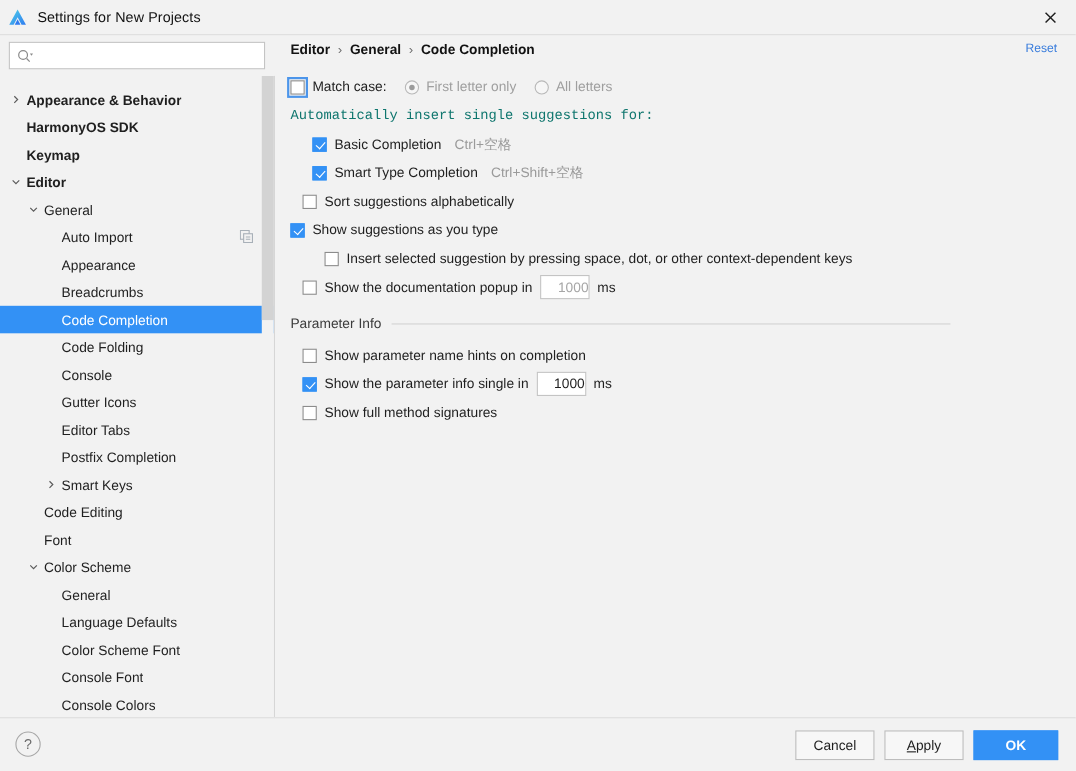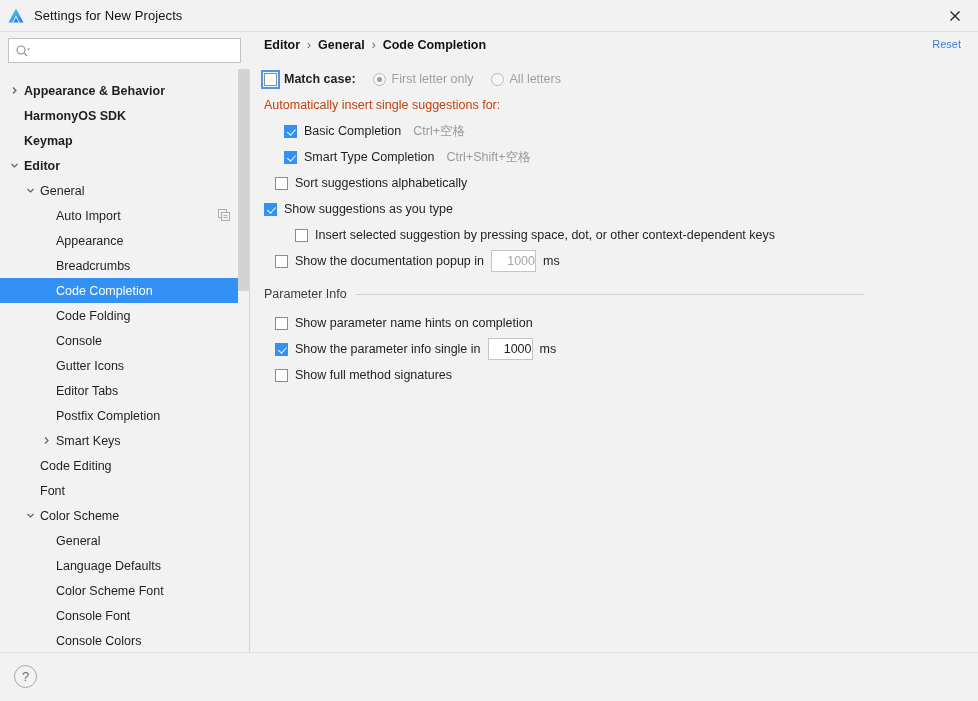--- a/index.html
+++ b/index.html
@@ -251,26 +251,26 @@
     content: "";
     position: absolute;
     left: 3px; top: 3px;
     width: 5px; height: 5px;
     border-radius: 50%;
     background: #9b9b9b;
   }
 
   .lbl { color: #1f1f1f; }
   .lbl.disabled { color: #9f9f9f; }
-  .lbl.bold { font-weight: bold; }
+  .lbl.bold { font-weight: normal; }
   .shortcut {
     color: #9a9a9a;
     margin-left: 12px;
   }
-  .plain-label { color: #c2410c; }
+  .plain-label { color: #0f766e; font-family: Liberation Mono, monospace; }
 
   .spin {
     width: 45px; height: 22px;
     box-sizing: border-box;
     border: 1px solid #c4c4c4;
     background: #ffffff;
     color: #1f1f1f;
     font-family: "Liberation Sans", sans-serif;
     font-size: 12.5px;
     text-align: right;
@@ -604,15 +604,23 @@
         <span class="lbl">Show full method signatures</span>
       </div>
 
     </div>
   </div>
 
   <div class="footer">
     <div class="help-btn">
       <span>?</span>
     </div>
+    <div class="btns">
+      <div class="btn">Cancel</div>
+      <div class="btn">
+        <span class="mnemonic">A</span>
+          <span>pply</span>
+      </div>
+      <div class="btn primary">OK</div>
+    </div>
   </div>
 
 </div>
 
 </body></html>

